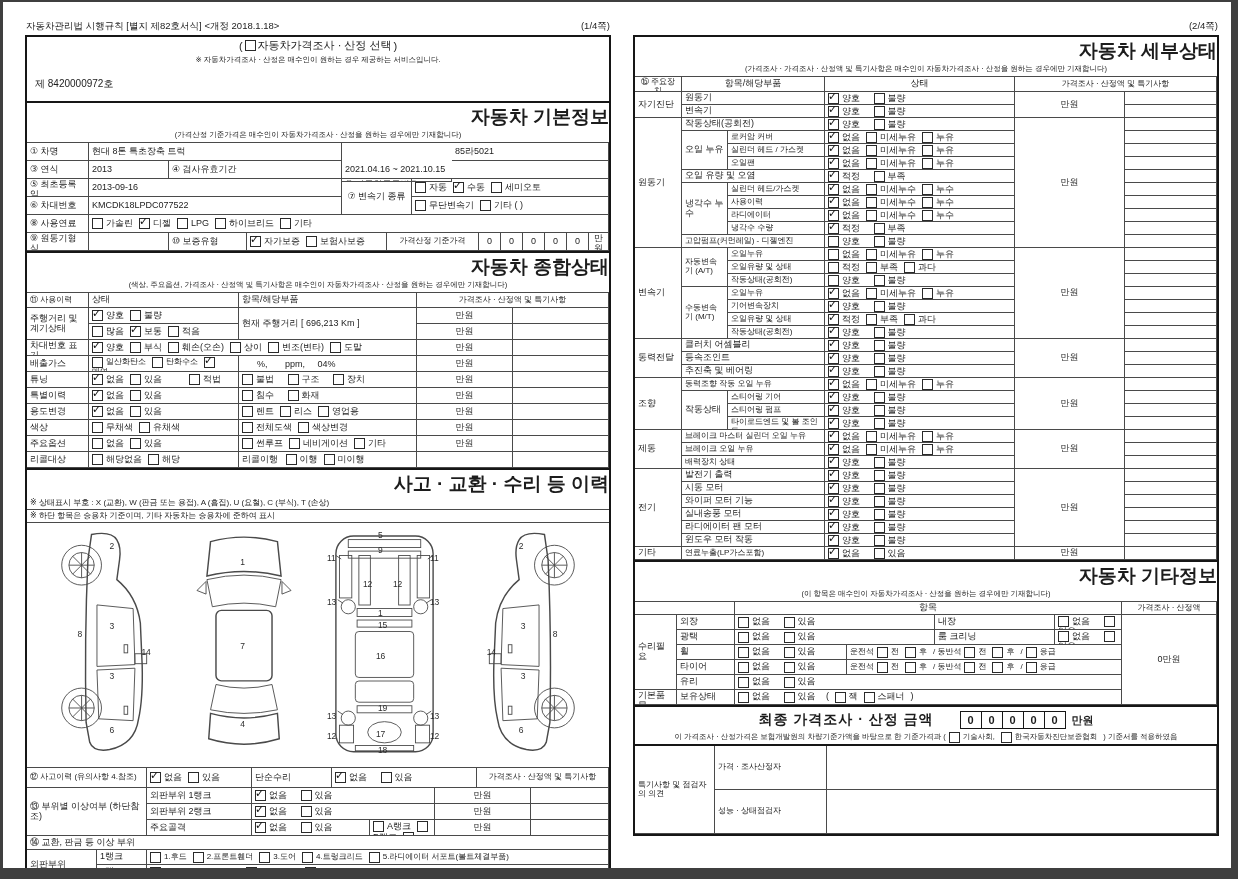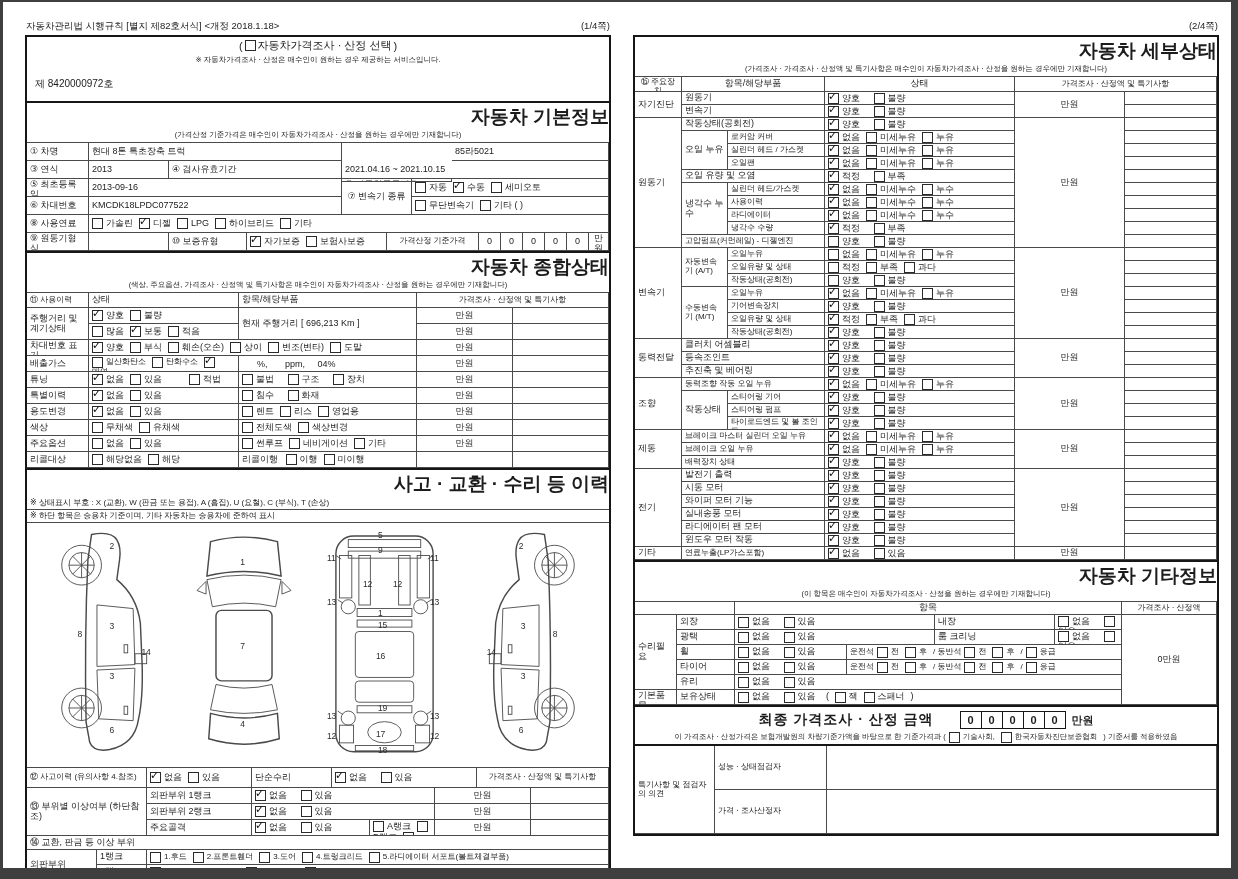--- a/index.html
+++ b/index.html
@@ -1519,24 +1519,24 @@
         </div>
     </div>
 
     <div class="sect">
       <div class="hrow">
           <div class="lb wr sm cell" style="width: 80px;">
             <span class="txtseg">특기사항 및 점검자의 의견</span>
           </div>
           <div class="vcol" style="width: 112px;">
             <div class="lb sm cell" style="height: 44px; flex-shrink: 0;">
+              <span class="txtseg">가격 · 조사산정자</span>
+            </div>
+            <div class="lb sm cell" style="height: 44px; flex-shrink: 0;">
               <span class="txtseg">성능 · 상태점검자</span>
-            </div>
-            <div class="lb sm cell" style="height: 44px; flex-shrink: 0;">
-              <span class="txtseg">가격 · 조사산정자</span>
             </div>
           </div>
           <div class="vcol" style="flex: 1 1 0%;">
             <div class="cell" style="height: 44px; flex-shrink: 0;">
               <span class="txtseg"></span>
             </div>
             <div class="cell" style="height: 44px; flex-shrink: 0;">
               <span class="txtseg"></span>
             </div>
           </div>

